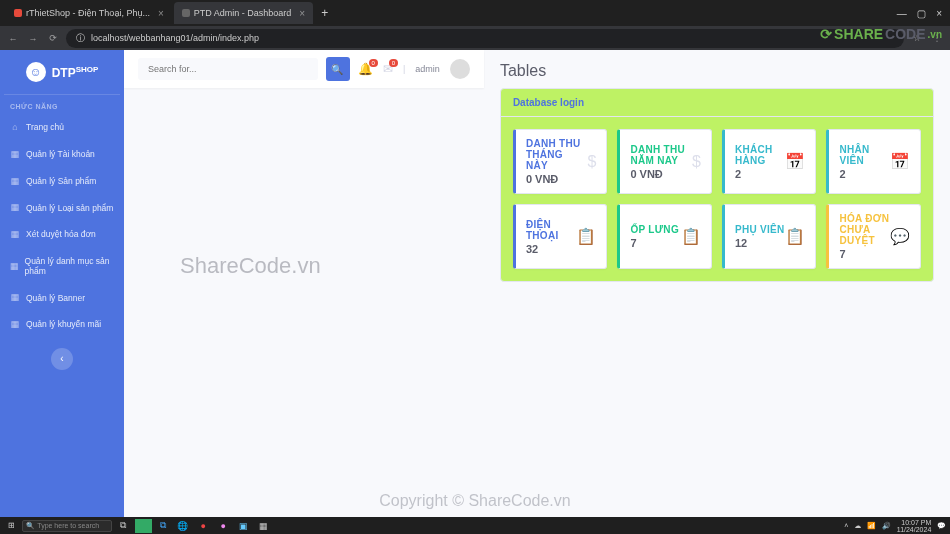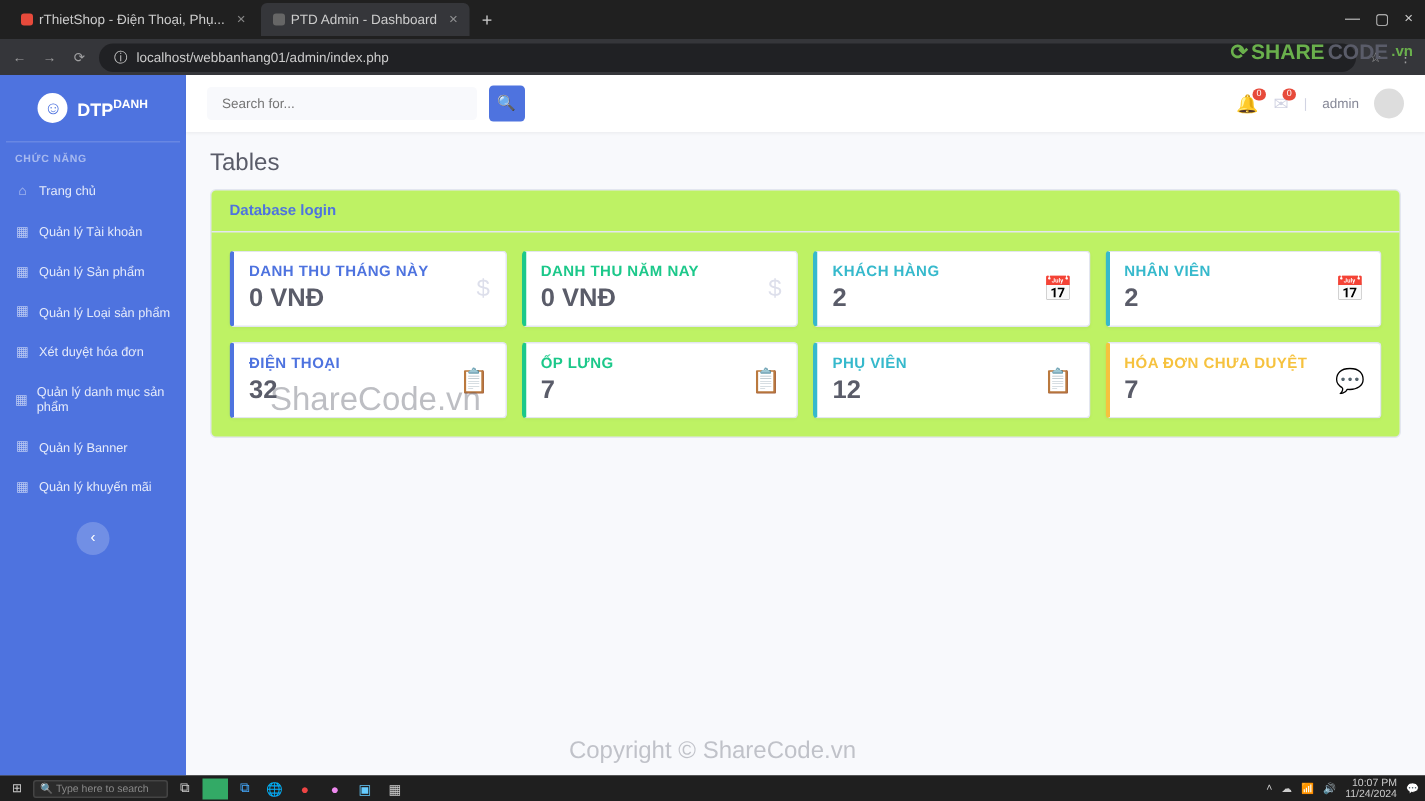--- a/index.html
+++ b/index.html
@@ -24,21 +24,21 @@
 .sidebar { width: 124px; background: #4e73df; color: #fff; display: flex; flex-direction: column; font-size: 9px; }
 .brand { display: flex; align-items: center; justify-content: center; gap: 6px; padding: 12px 4px; font-weight: 700; font-size: 12px; }
 .brand-icon { width: 20px; height: 20px; background: #fff; border-radius: 50%; display: flex; align-items: center; justify-content: center; color: #4e73df; font-size: 12px; }
 .sidebar hr { border: none; border-top: 1px solid rgba(255,255,255,0.15); margin: 0 4px; }
 .side-heading { font-size: 7px; font-weight: 700; color: rgba(255,255,255,0.5); padding: 8px 10px 4px; letter-spacing: 0.5px; }
 .side-item { display: flex; align-items: center; gap: 6px; padding: 8px 10px; color: rgba(255,255,255,0.85); font-size: 8.5px; line-height: 1.2; }
 .side-item .mi { width: 10px; text-align: center; font-size: 9px; opacity: 0.7; }
 .side-toggle { width: 22px; height: 22px; border-radius: 50%; background: rgba(255,255,255,0.2); margin: 10px auto; display: flex; align-items: center; justify-content: center; font-size: 10px; }
 
 
-.main { flex: 1; display: flex; flex-direction: column; }
+.main { flex: 1; display: flex; }
 .topbar { background: #fff; height: 38px; display: flex; align-items: center; padding: 0 14px; box-shadow: 0 1px 2px rgba(0,0,0,0.05); gap: 8px; }
 .search-input { border: none; background: #f8f9fc; border-radius: 3px; padding: 6px 10px; font-size: 9px; width: 180px; color: #6e707e; }
 .search-btn { background: #4e73df; border: none; color: #fff; width: 24px; height: 24px; border-radius: 3px; display: flex; align-items: center; justify-content: center; font-size: 10px; }
 .top-right { margin-left: auto; display: flex; align-items: center; gap: 10px; font-size: 9px; color: #858796; }
 .bell-wrap { position: relative; font-size: 12px; color: #d1d3e2; }
 .badge { position: absolute; top: -3px; right: -5px; background: #e74a3b; color: #fff; font-size: 6px; border-radius: 6px; padding: 0 3px; line-height: 8px; }
 .avatar { width: 20px; height: 20px; border-radius: 50%; background: #ddd; }
 
 .content { padding: 12px 16px; flex: 1; }
 .page-title { font-size: 16px; color: #5a5c69; margin-bottom: 8px; font-weight: 400; }
@@ -50,21 +50,21 @@
 .stat-card { background: #fff; border: 1px solid #e3e6f0; border-left: 3px solid; border-radius: 3px; padding: 8px 10px; display: flex; align-items: center; justify-content: space-between; box-shadow: 0 1px 2px rgba(0,0,0,0.03); min-height: 50px; }
 .stat-card.blue { border-left-color: #4e73df; }
 .stat-card.green { border-left-color: #1cc88a; }
 .stat-card.cyan { border-left-color: #36b9cc; }
 .stat-card.yellow { border-left-color: #f6c23e; }
 .stat-label { font-size: 10px; font-weight: 700; letter-spacing: 0.3px; }
 .stat-card.blue .stat-label { color: #4e73df; }
 .stat-card.green .stat-label { color: #1cc88a; }
 .stat-card.cyan .stat-label { color: #36b9cc; }
 .stat-card.yellow .stat-label { color: #f6c23e; }
-.stat-value { font-size: 17px; font-weight: 700; color: #5a5c69; margin-top: 2px; }
+.stat-value { font-size: 11px; font-weight: 700; color: #5a5c69; margin-top: 2px; }
 .stat-icon { font-size: 16px; color: #dddfeb; }
 .footer { text-align: center; font-size: 8px; color: #858796; padding: 6px; }
 
 
 .wm-logo { position: absolute; top: 26px; right: 8px; font-size: 14px; font-weight: 700; color: #5a5c69; display: flex; align-items: center; gap: 2px; z-index: 100; }
 .wm-logo .gr { color: #6ab04c; }
 .wm-center { position: absolute; top: 253px; left: 180px; font-size: 22px; font-weight: 500; color: rgba(90,92,105,0.4); z-index: 100; pointer-events: none; }
 .wm-bottom { position: absolute; bottom: 24px; left: 0; right: 0; text-align: center; font-size: 16px; font-weight: 500; color: rgba(90,92,105,0.35); z-index: 100; pointer-events: none; }
 
 
@@ -108,21 +108,21 @@
     <span>localhost/webbanhang01/admin/index.php</span>
   </div>
   <span class="nav-btn">☆</span>
   <span class="nav-btn">⋮</span>
 </div>
 
 <div class="app">
   <div class="sidebar">
     <div class="brand">
       <span class="brand-icon">☺</span>
-      <span><span>DTP</span><sup style="font-size:8px">DANH</sup></span>
+      <span><span>DTP</span><sup style="font-size:8px">SHOP</sup></span>
     </div>
     <hr>
     <div class="side-heading">CHỨC NĂNG</div>
     <div id="sidebar-items">
         <div class="side-item">
           <span class="mi">⌂</span>
           <span>Trang chủ</span>
         </div>
         <div class="side-item">
           <span class="mi">▦</span>

